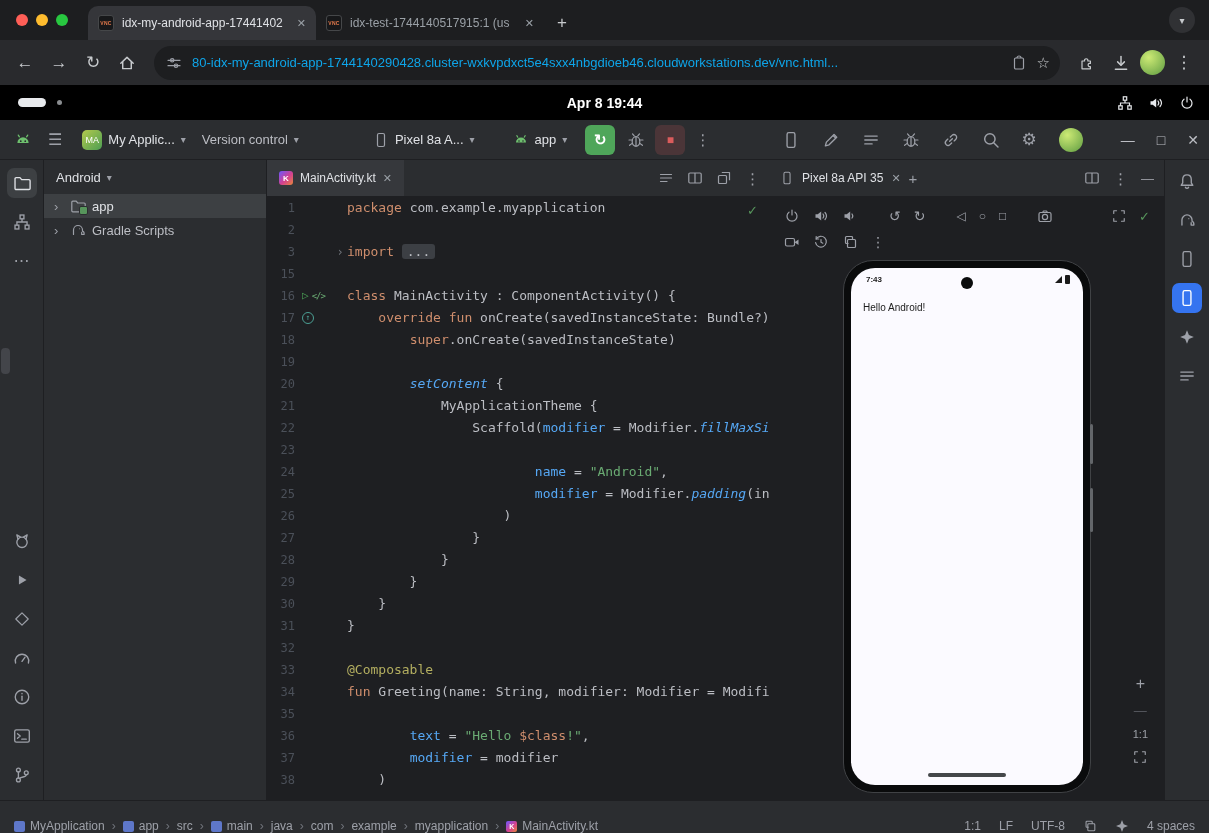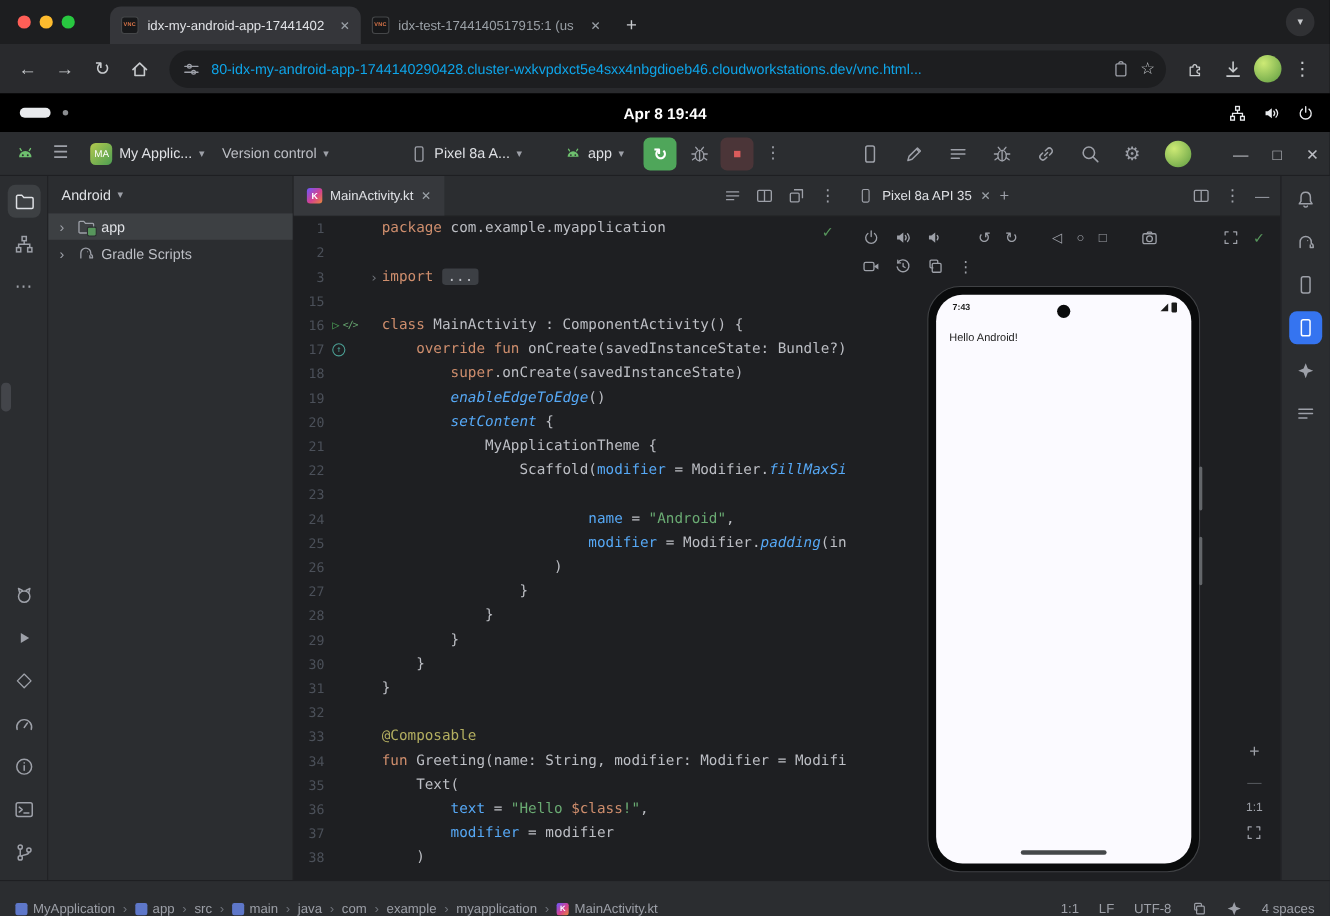--- a/index.html
+++ b/index.html
@@ -6,21 +6,21 @@
 html,body{width:1209px;height:833px;background:#000;overflow:hidden}
 body{font-family:"Liberation Sans",sans-serif;font-size:13px;color:#bcbec4}
 #screen{position:relative;width:1209px;height:833px}
 .ib{display:inline-flex;align-items:center;justify-content:center;color:#9da0a8;flex:none}
 .ib svg{display:block}.i14{width:14px;height:14px}.i16{width:16px;height:16px}.i18{width:18px;height:18px}
 .u{font-size:15px;line-height:1}
 
 .tabstrip{position:absolute;left:0;top:0;width:100%;height:40px;background:#1d1e20;display:flex;align-items:center;padding-left:16px}
 .tl{width:12px;height:12px;border-radius:50%;margin-right:8px;flex:none}
 .tl.r{background:#ff5f57}.tl.y{background:#febc2e}.tl.g{background:#28c840}
-.tabs{display:flex;align-items:flex-end;height:100%;margin-left:24px}
+.tabs{display:flex;align-items:flex-end;height:100%;margin-left:12px}
 .tab{width:228px;height:34px;display:flex;align-items:center;gap:8px;padding:0 10px;border-radius:10px 10px 0 0;color:#9aa0a6;font-size:12px}
 .tab.active{background:#35363a;color:#dfe1e5}
 .tab .ttl{flex:1;overflow:hidden;white-space:nowrap}
 .fav{width:16px;height:16px;border-radius:3px;background:#17181a;border:1px solid #454749;color:#e2794b;font-size:5px;font-weight:700;display:flex;align-items:center;justify-content:center;letter-spacing:.3px;flex:none}
 .tclose{font-size:11px;color:#9aa0a6}
 .newtab{width:28px;height:34px;display:flex;align-items:center;justify-content:center;color:#c7cacd;font-size:17px;margin-left:4px}
 .tsearch{margin-left:auto;margin-right:14px;width:26px;height:26px;border-radius:50%;background:#303134;display:flex;align-items:center;justify-content:center;color:#c7cacd;font-size:10px}
 
 .btoolbar{position:absolute;left:0;top:40px;width:100%;height:45px;background:#292a2d;display:flex;align-items:center;padding:0 10px;gap:4px}
 .nbtn{width:30px;height:30px;display:flex;align-items:center;justify-content:center;color:#c7cacd;font-size:17px}
@@ -604,37 +604,37 @@
           </div>
         </div>
         <div class="code">
             <div class="cl"><span class="ln">1</span><span class="gi"></span><span class="gf"></span><span class="ct"><span class="s-kw">package </span><span class="s-d">com.example.myapplication</span></span></div>
             <div class="cl"><span class="ln">2</span><span class="gi"></span><span class="gf"></span><span class="ct"></span></div>
             <div class="cl"><span class="ln">3</span><span class="gi"></span><span class="gf">›</span><span class="ct"><span class="s-kw">import </span><span class="s-fold">...</span></span></div>
             <div class="cl"><span class="ln">15</span><span class="gi"></span><span class="gf"></span><span class="ct"></span></div>
             <div class="cl"><span class="ln">16</span><span class="gi"><span class="run-arrow">▷</span><span class="markup">&lt;/&gt;</span></span><span class="gf"></span><span class="ct"><span class="s-kw">class </span><span class="s-d">MainActivity : ComponentActivity() {</span></span></div>
             <div class="cl"><span class="ln">17</span><span class="gi"><span class="ovr">↑</span></span><span class="gf"></span><span class="ct"><span class="s-d">    </span><span class="s-kw">override fun </span><span class="s-d">onCreate(savedInstanceState: Bundle?) {</span></span></div>
             <div class="cl"><span class="ln">18</span><span class="gi"></span><span class="gf"></span><span class="ct"><span class="s-d">        </span><span class="s-kw">super</span><span class="s-d">.onCreate(savedInstanceState)</span></span></div>
-            <div class="cl"><span class="ln">19</span><span class="gi"></span><span class="gf"></span><span class="ct"><span class="s-d">        </span><span class="s-fni">enableEdgeToEdge</span><span class="s-d">()</span></span></div>
+            <div class="cl"><span class="ln">19</span><span class="gi"></span><span class="gf"></span></div>
             <div class="cl"><span class="ln">20</span><span class="gi"></span><span class="gf"></span><span class="ct"><span class="s-d">        </span><span class="s-fni">setContent</span><span class="s-d"> {</span></span></div>
             <div class="cl"><span class="ln">21</span><span class="gi"></span><span class="gf"></span><span class="ct"><span class="s-d">            MyApplicationTheme {</span></span></div>
             <div class="cl"><span class="ln">22</span><span class="gi"></span><span class="gf"></span><span class="ct"><span class="s-d">                Scaffold(</span><span class="s-na">modifier</span><span class="s-d"> = Modifier.</span><span class="s-fni">fillMaxSize</span></span></div>
             <div class="cl"><span class="ln">23</span><span class="gi"></span><span class="gf"></span></div>
             <div class="cl"><span class="ln">24</span><span class="gi"></span><span class="gf"></span><span class="ct"><span class="s-d">                        </span><span class="s-na">name</span><span class="s-d"> = </span><span class="s-str">"Android"</span><span class="s-d">,</span></span></div>
             <div class="cl"><span class="ln">25</span><span class="gi"></span><span class="gf"></span><span class="ct"><span class="s-d">                        </span><span class="s-na">modifier</span><span class="s-d"> = Modifier.</span><span class="s-fni">padding</span><span class="s-d">(innerPadding)</span></span></div>
             <div class="cl"><span class="ln">26</span><span class="gi"></span><span class="gf"></span><span class="ct"><span class="s-d">                    )</span></span></div>
             <div class="cl"><span class="ln">27</span><span class="gi"></span><span class="gf"></span><span class="ct"><span class="s-d">                }</span></span></div>
             <div class="cl"><span class="ln">28</span><span class="gi"></span><span class="gf"></span><span class="ct"><span class="s-d">            }</span></span></div>
             <div class="cl"><span class="ln">29</span><span class="gi"></span><span class="gf"></span><span class="ct"><span class="s-d">        }</span></span></div>
             <div class="cl"><span class="ln">30</span><span class="gi"></span><span class="gf"></span><span class="ct"><span class="s-d">    }</span></span></div>
             <div class="cl"><span class="ln">31</span><span class="gi"></span><span class="gf"></span><span class="ct"><span class="s-d">}</span></span></div>
             <div class="cl"><span class="ln">32</span><span class="gi"></span><span class="gf"></span><span class="ct"></span></div>
             <div class="cl"><span class="ln">33</span><span class="gi"></span><span class="gf"></span><span class="ct"><span class="s-ann">@Composable</span></span></div>
             <div class="cl"><span class="ln">34</span><span class="gi"></span><span class="gf"></span><span class="ct"><span class="s-kw">fun </span><span class="s-d">Greeting(name: String, modifier: Modifier = Modifier) {</span></span></div>
-            <div class="cl"><span class="ln">35</span><span class="gi"></span><span class="gf"></span><span class="ct"><span class="s-d">    Text(</span></span></div>
+            <div class="cl"><span class="ln">35</span><span class="gi"></span><span class="gf"></span></div>
             <div class="cl"><span class="ln">36</span><span class="gi"></span><span class="gf"></span><span class="ct"><span class="s-d">        </span><span class="s-na">text</span><span class="s-d"> = </span><span class="s-str">"Hello </span><span class="s-tpl">$class</span><span class="s-str">!"</span><span class="s-d">,</span></span></div>
             <div class="cl"><span class="ln">37</span><span class="gi"></span><span class="gf"></span><span class="ct"><span class="s-d">        </span><span class="s-na">modifier</span><span class="s-d"> = modifier</span></span></div>
             <div class="cl"><span class="ln">38</span><span class="gi"></span><span class="gf"></span><span class="ct"><span class="s-d">    )</span></span></div>
           </div>
         <span class="inspect">✓</span>
       </div>
 
       <div class="devices">
         <div class="dtabs">
           <span class="ib">

